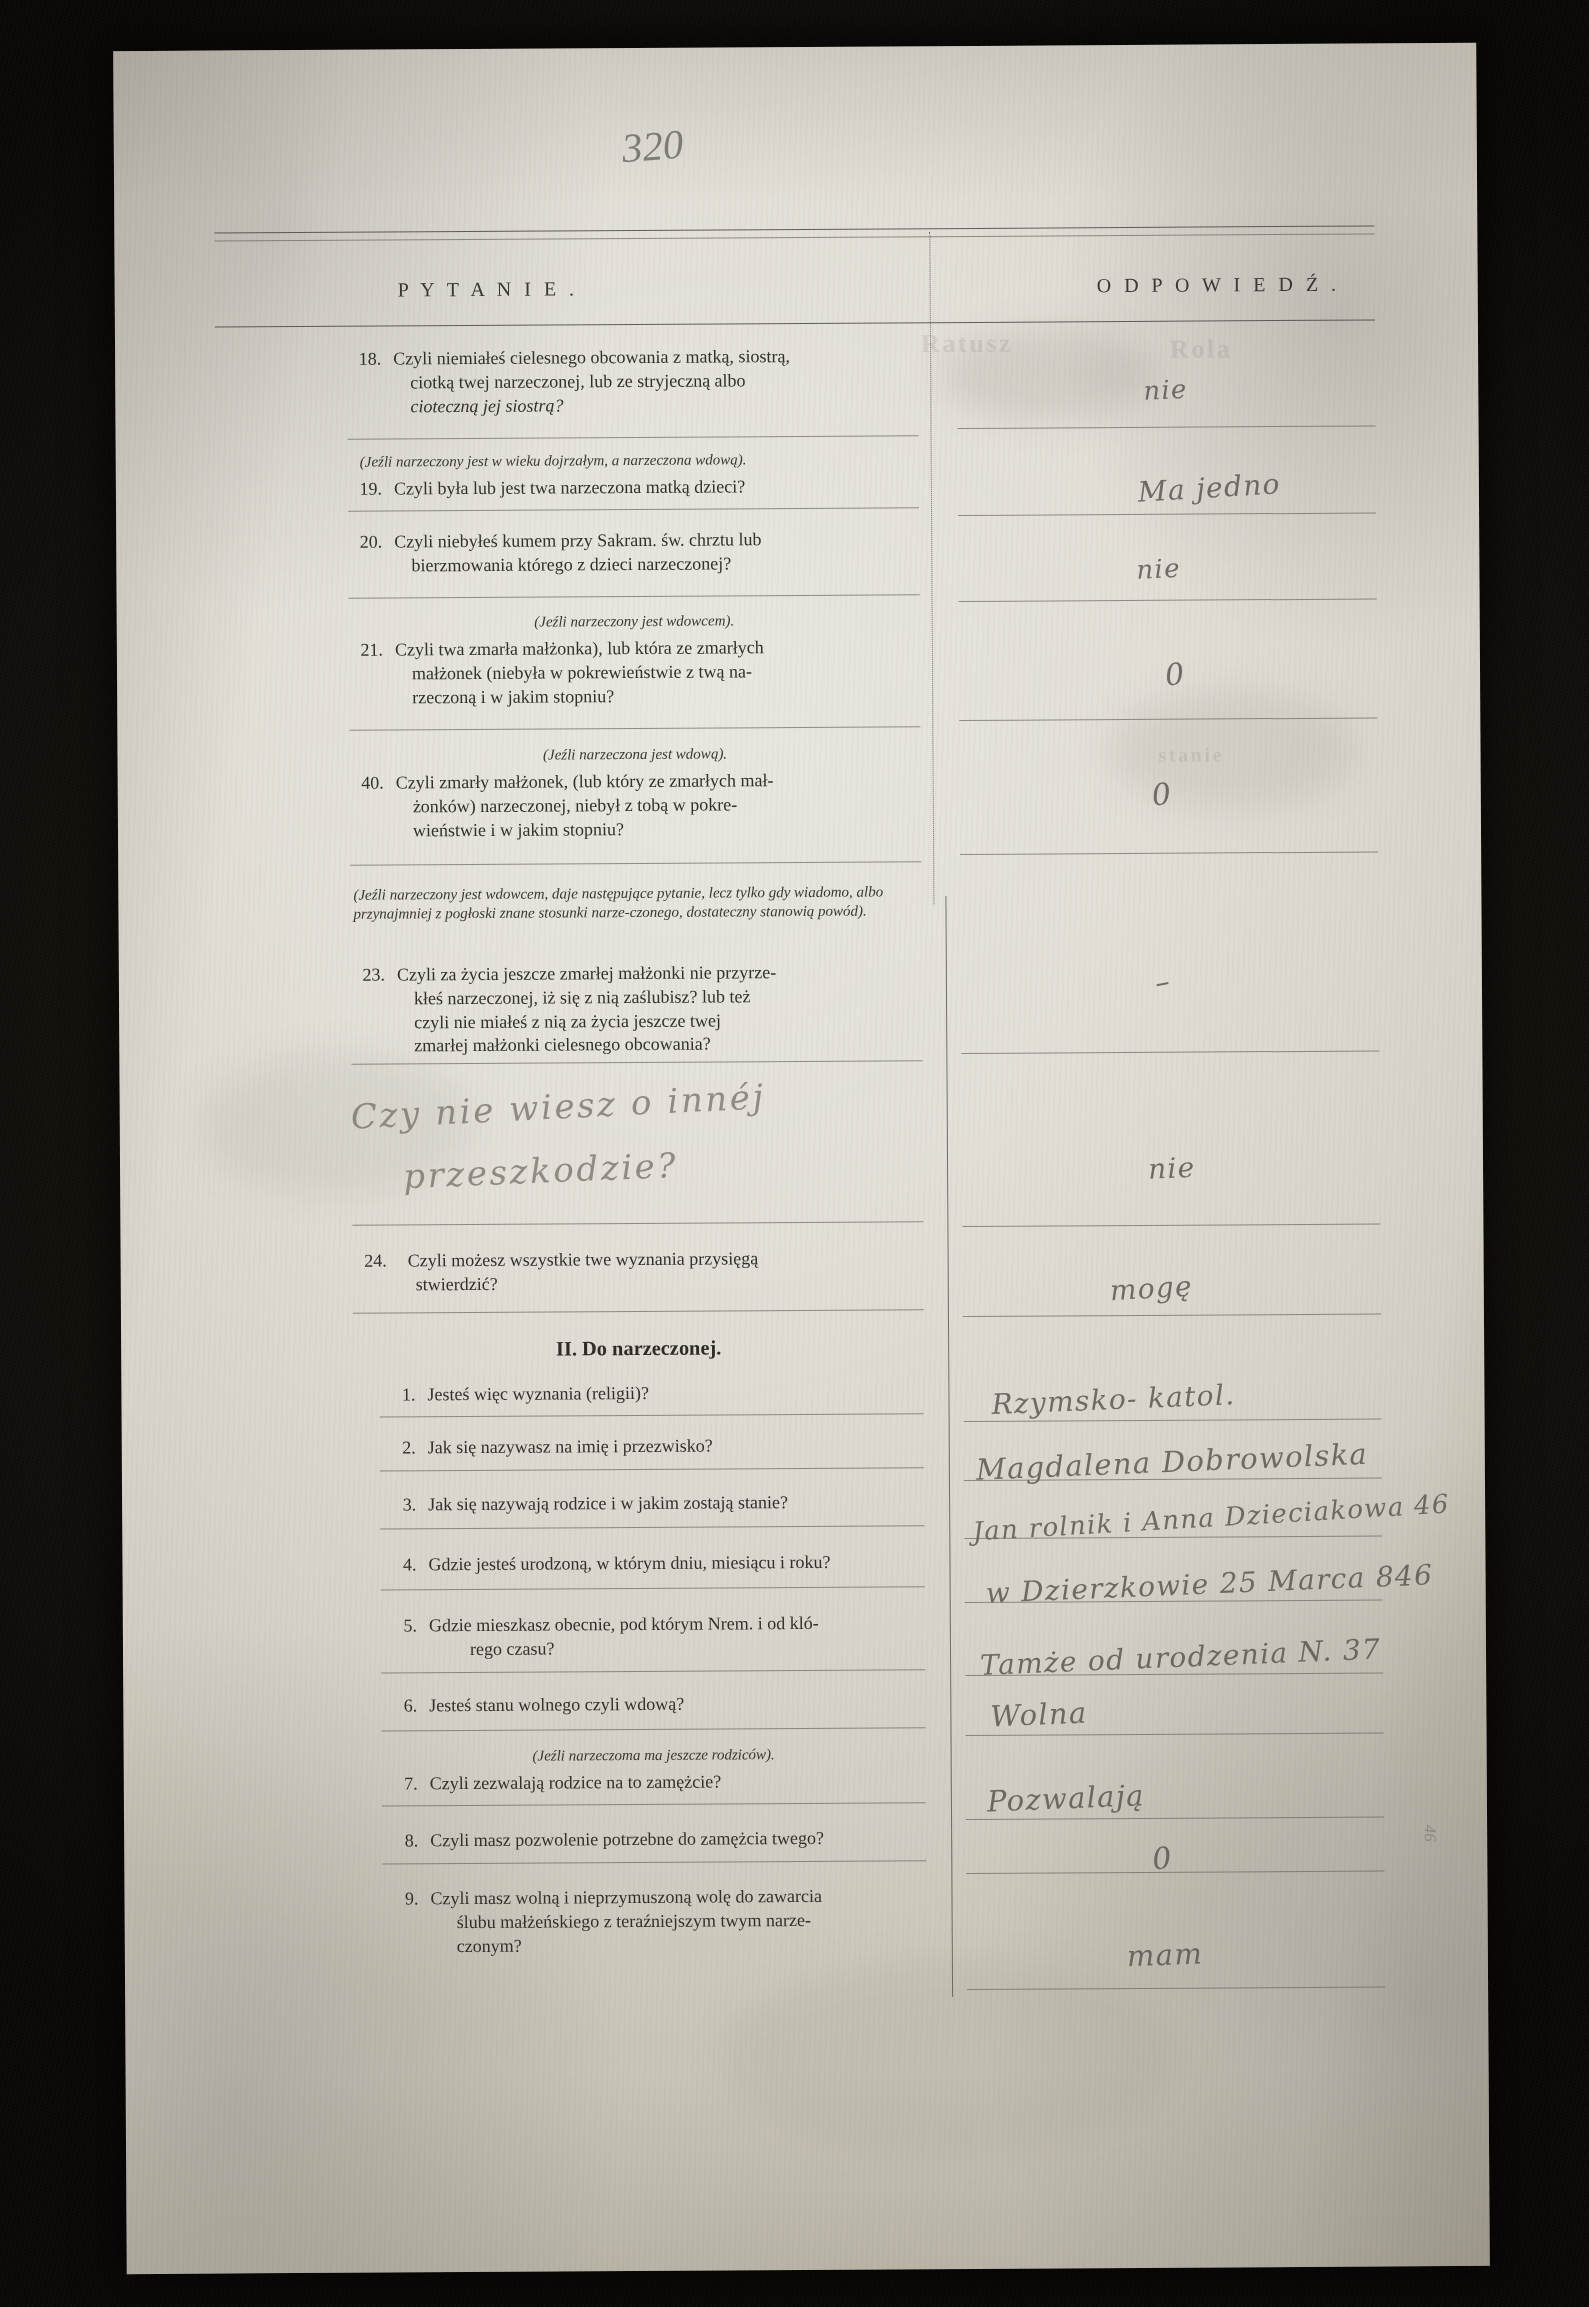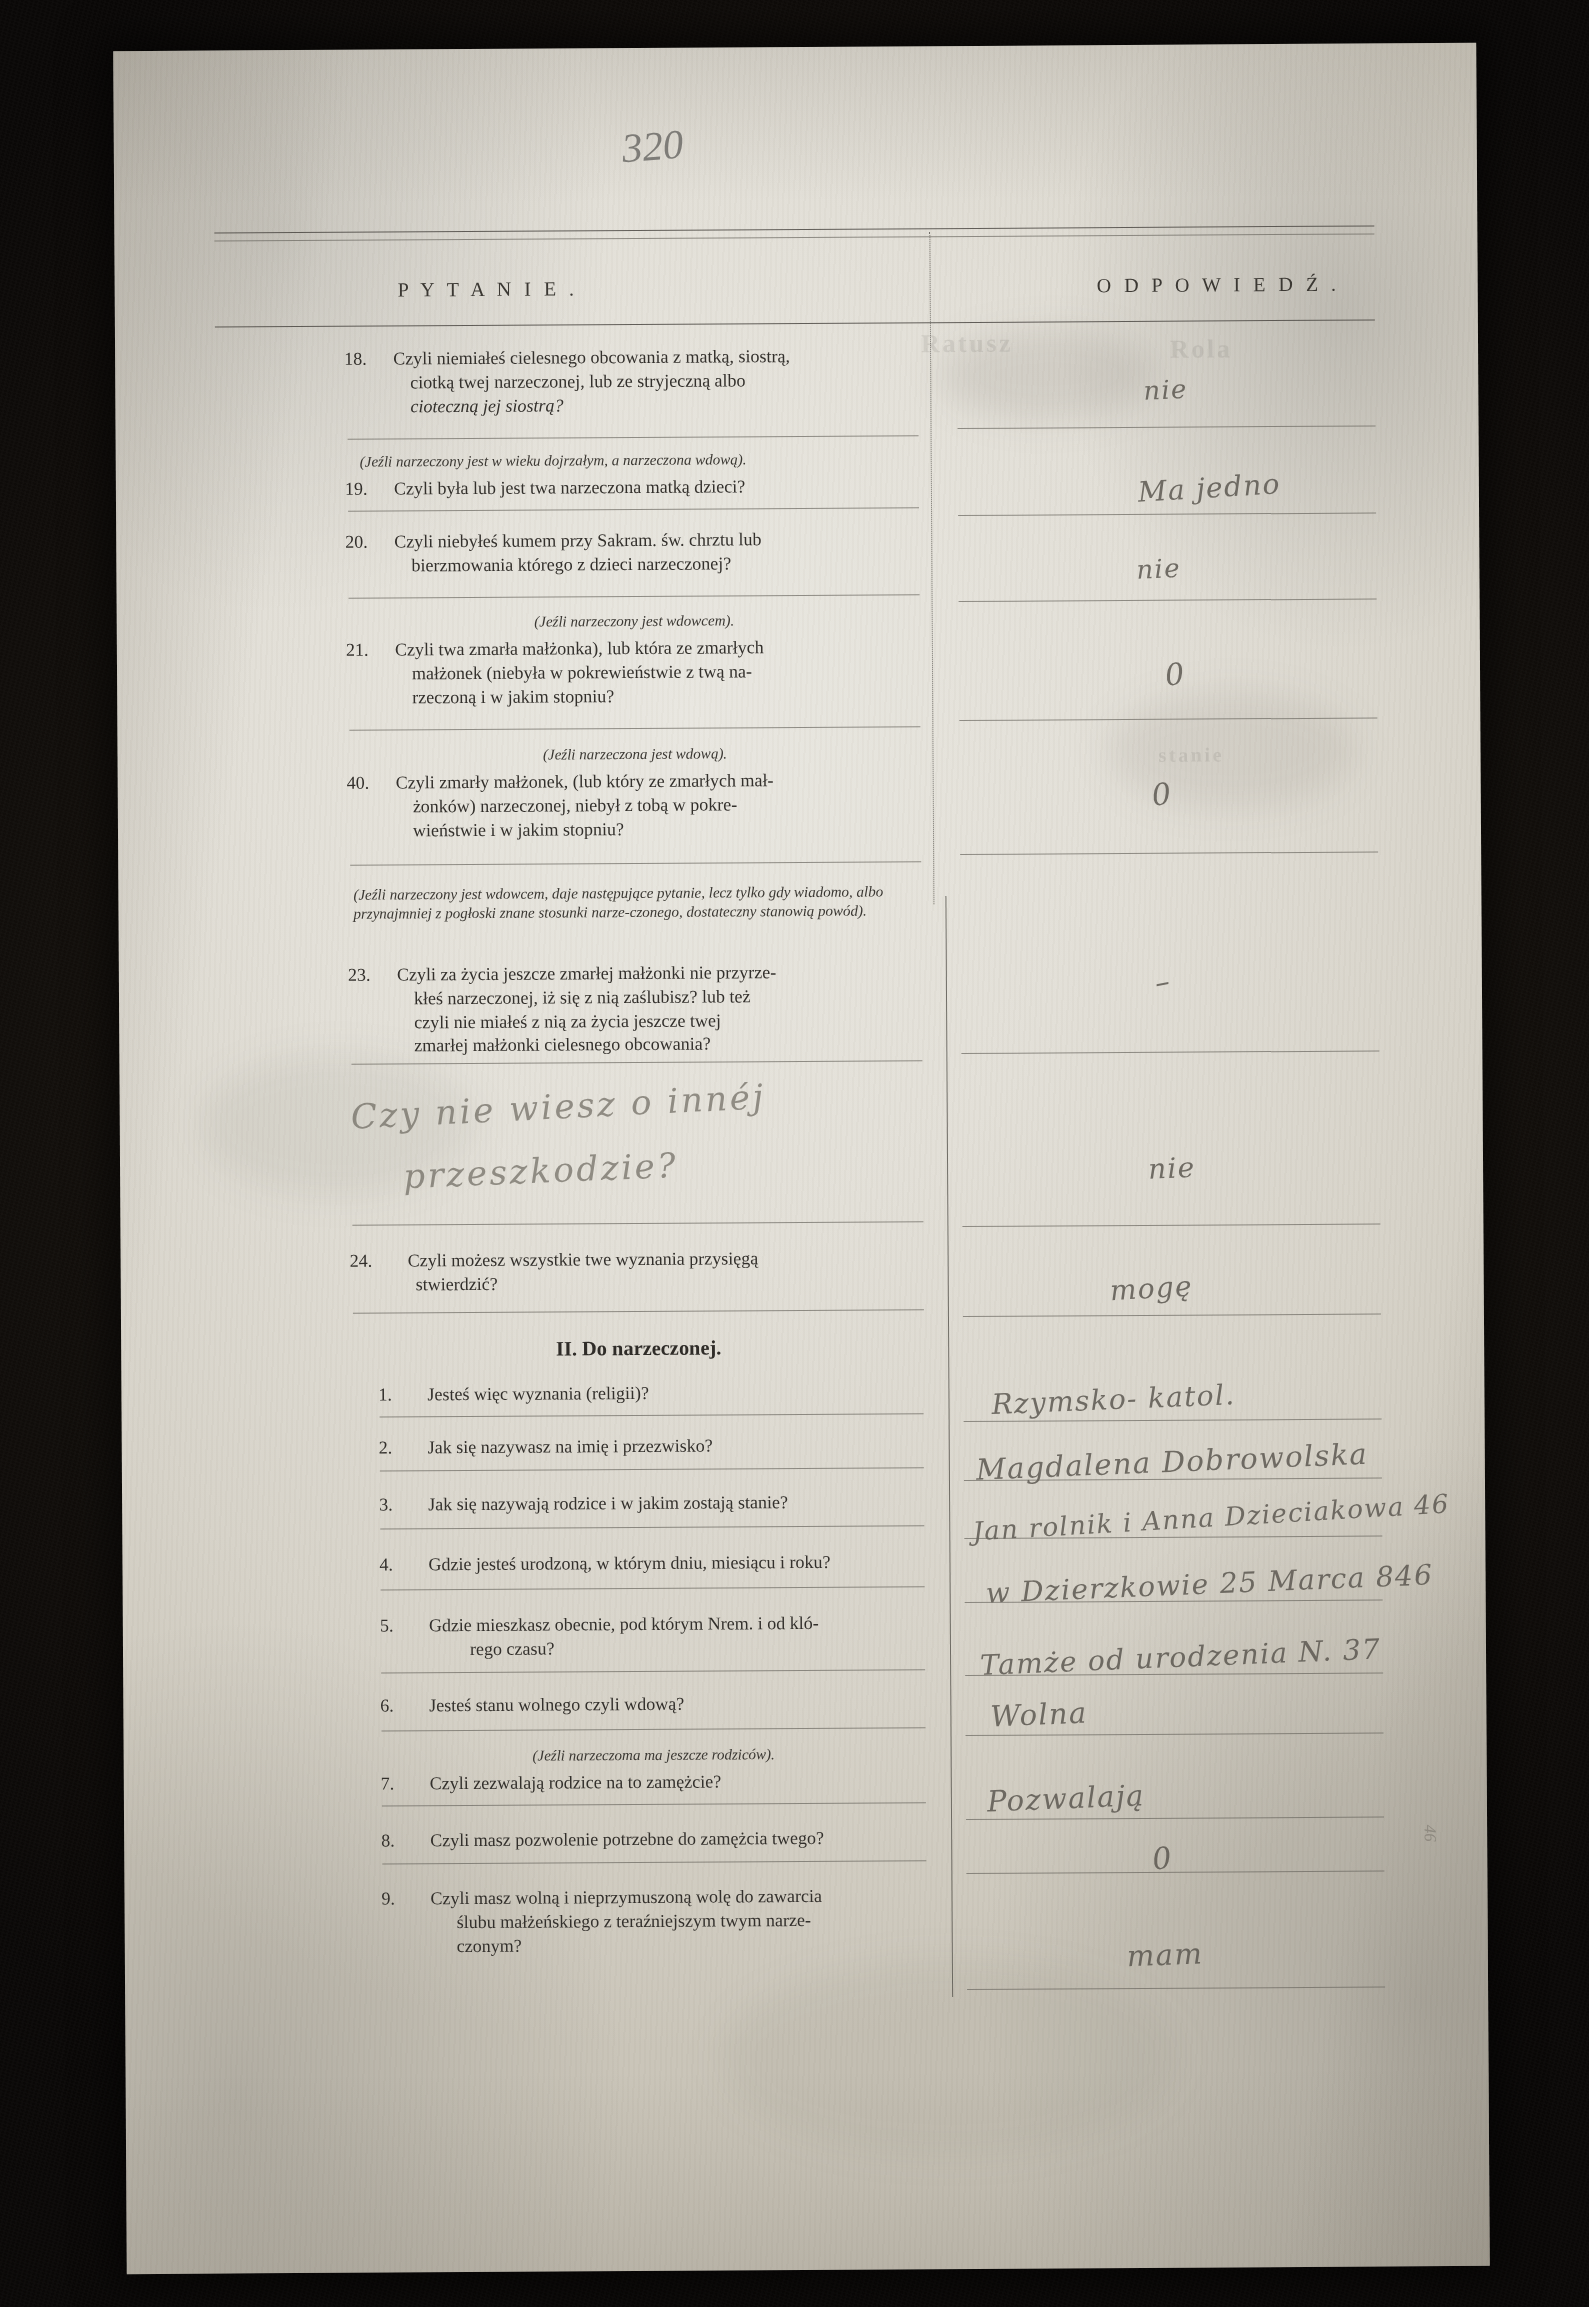--- a/index.html
+++ b/index.html
@@ -130,21 +130,21 @@
     position: absolute;
     color: #33302c;
     font-size: 18px;
     line-height: 1.32;
   }
   .q .num {
     position: absolute;
     left: 0;
     top: 0;
     width: 37px;
-    text-align: left;
+    text-align: right;
   }
   .q .body {
     margin-left: 49px;
     display: block;
   }
 
   .note {
     position: absolute;
     font-style: italic;
     font-size: 15px;

